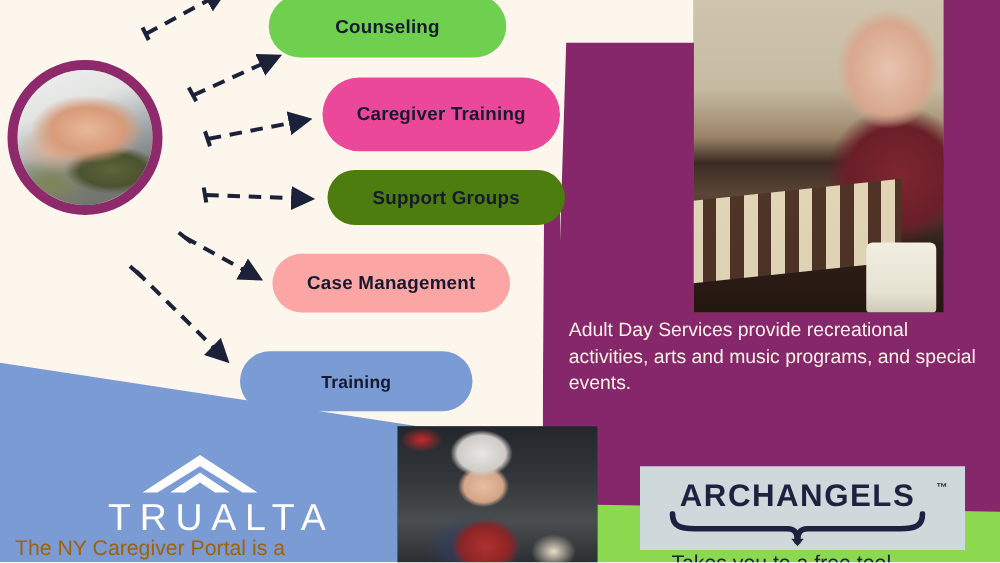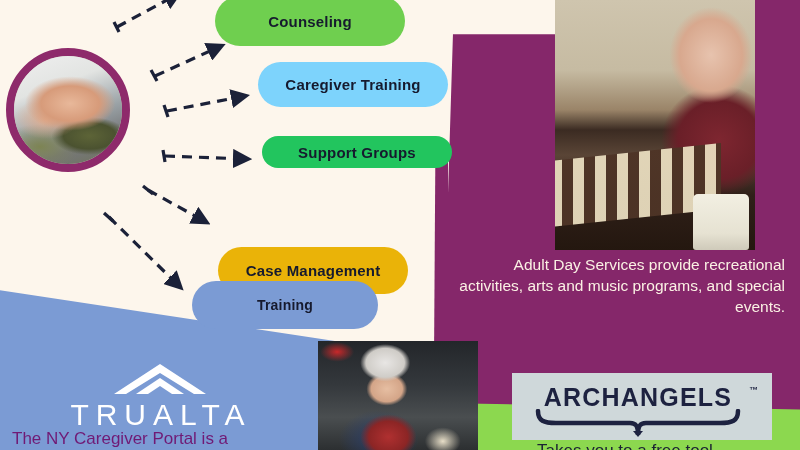--- a/index.html
+++ b/index.html
@@ -75,23 +75,23 @@
     justify-content: center;
     border-radius: 999px;
     color: #161A2E;
     font-weight: bold;
     letter-spacing: .2px;
     text-align: center;
     box-sizing: border-box;
     padding: 0 14px;
   }
   #pill-counseling      { left: 215px; top: -4px;  width: 190px; height: 50px; background: #6FCF4F; font-size: 15px; }
-  #pill-caregiver       { left: 258px; top: 62px;  width: 190px; height: 45px; background: #7dd3fc; font-size: 15px; }
-  #pill-support         { left: 262px; top: 136px; width: 190px; height: 32px; background: #22c55e; font-size: 15px; }
-  #pill-case            { left: 218px; top: 203px; width: 190px; height: 47px; background: #eab308; font-size: 15px; margin-top: 44px; }
+  #pill-caregiver       { left: 258px; top: 62px;  width: 190px; height: 59px; background: #ec4899; font-size: 15px; }
+  #pill-support         { left: 262px; top: 136px; width: 190px; height: 44px; background: #4d7c0f; font-size: 15px; }
+  #pill-case            { left: 218px; top: 203px; width: 190px; height: 47px; background: #fca5a5; font-size: 15px; }
   #pill-respite         { left: 192px; top: 281px; width: 186px; height: 48px; background: #7B9BD4; font-size: 14px; }
 
   
   #arrows { position: absolute; left: 0; top: 0; width: 460px; height: 340px; }
 
   
   #chess-photo {
     position: absolute;
     left: 555px; top: 0px;
     width: 200px; height: 250px;
@@ -118,47 +118,47 @@
     position: absolute;
     right: 6px; bottom: 0px;
     width: 56px; height: 56px;
     border-radius: 5px 5px 3px 3px;
     background: linear-gradient(180deg,#F2EFE2 0%, #E6E2D2 70%, #CFCABA 100%);
   }
   #caption-ads {
     position: absolute;
     left: 455px; top: 255px;
     width: 330px;
-    text-align: right;
+    text-align: left;
     color: #FBF1E4;
     font-size: 15.5px;
     line-height: 1.35;
   }
 
   
   #trualta-logo {
     position: absolute;
     left: 110px; top: 362px;
     width: 100px; height: 34px;
   }
   #trualta-word {
     position: absolute;
-    left: 36px; top: 398px;
+    left: 52px; top: 398px;
     width: 250px;
     text-align: center;
     color: #FFFFFF;
     font-size: 30px;
     letter-spacing: 7px;
     font-weight: 400;
   }
   #trualta-caption {
     position: absolute;
     left: 12px; top: 428px;
     width: 300px;
-    color: #701a75;
+    color: #a16207;
     font-size: 17px;
     line-height: 1.25;
   }
 
   
   #woman-photo {
     position: absolute;
     left: 318px; top: 341px;
     width: 160px; height: 109px;
     overflow: hidden;

